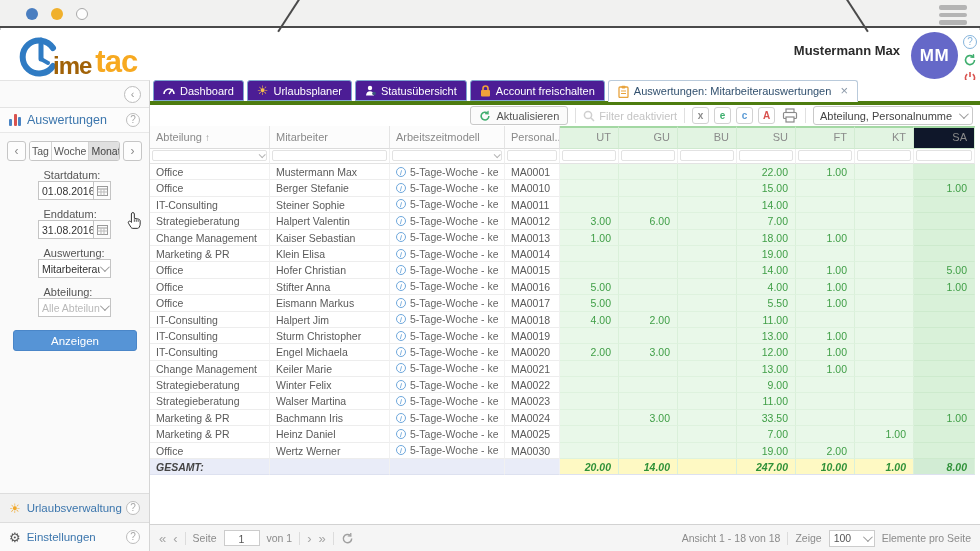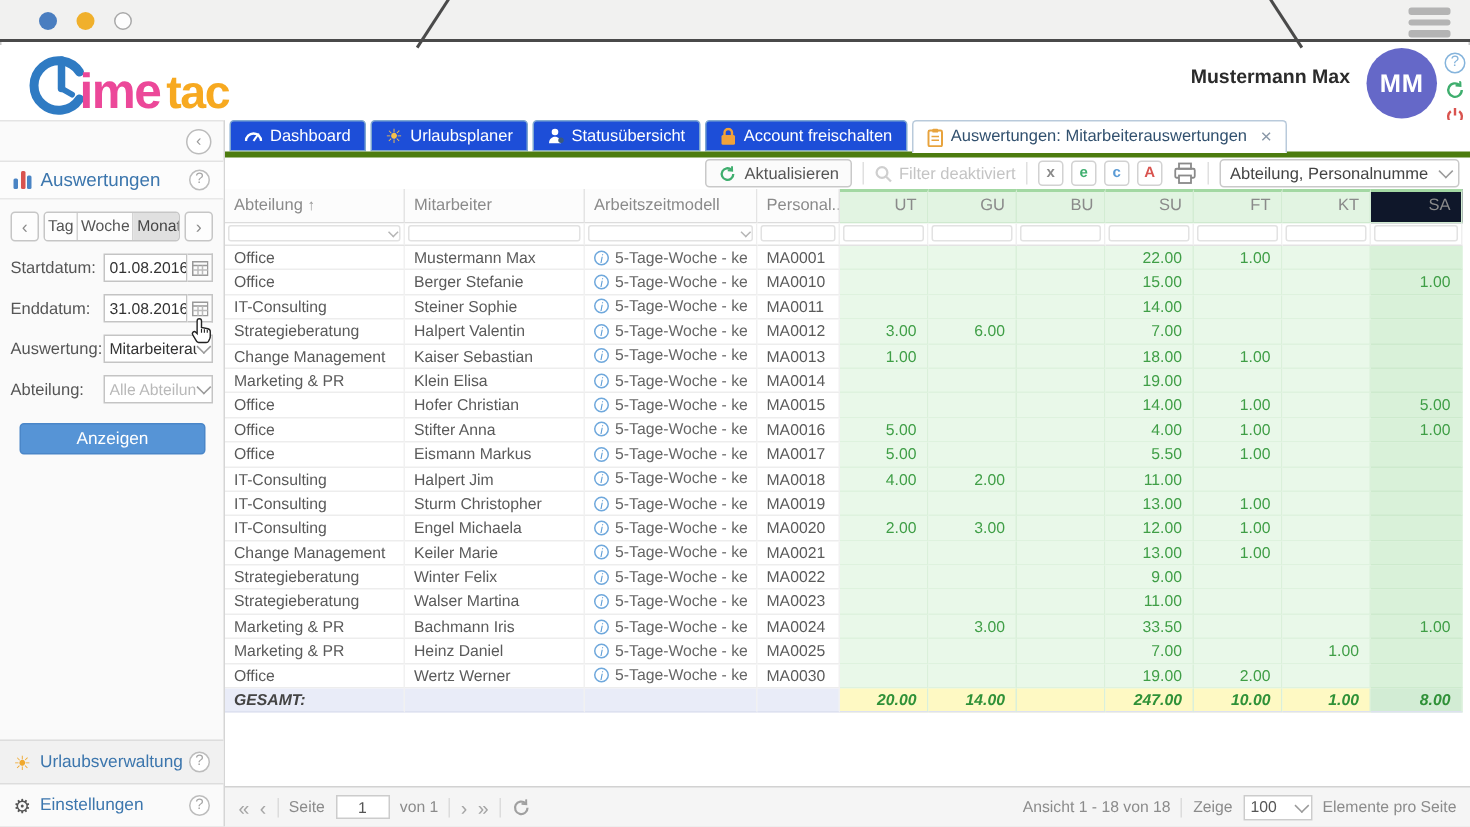--- a/index.html
+++ b/index.html
@@ -21,21 +21,21 @@
   .dot.white { background:#fdfdfd; border:1.5px solid #a9a9a9; }
   .diag { position:absolute; width:2px; height:40px; background:#4a4a4a; top:-5px; }
   .diag.left { left:288px; transform:rotate(33deg); }
   .diag.right { left:856px; transform:rotate(-33deg); }
   .hamburger { position:absolute; right:13px; top:5px; display:flex; flex-direction:column; gap:3px; cursor:pointer;}
   .hamburger .bar { width:28px; height:4.5px; border-radius:2px; background:#b4b4b4; }
   
   .header { position:absolute; top:30px; left:0; width:980px; height:50px; background:#fff; }
   .logo { position:absolute; left:16px; top:4px; display:flex; align-items:flex-end; }
   .logo svg { display:block; }
-  .logo .t-blue { font-size:33px; font-weight:bold; color:#ec4899; letter-spacing:-1px; margin-left:-9px;}
+  .logo .t-blue { font-size:24px; font-weight:bold; color:#a16207; letter-spacing:-1px; margin-left:-9px;}
   .logo .t-orange { font-size:31px; font-weight:bold; color:#f7a920; letter-spacing:-1px; margin-left:4px;}
   .username { position:absolute; right:80px; top:13px; font-size:13px; font-weight:bold; color:#2b2b2b; }
   .avatar { position:absolute; right:22px; top:2px; width:47px; height:47px; border-radius:50%;
     background:#6568c8; color:#fff; font-size:17px; font-weight:bold;
     display:flex; align-items:center; justify-content:center; letter-spacing:.5px; }
   .corner-icons { position:absolute; right:3px; top:5px; display:flex; flex-direction:column; gap:4px; }
   .ci { width:14px; height:14px; border-radius:50%; font-size:10px; line-height:12px; text-align:center; }
   .ci.help { border:1.5px solid #85b4dc; color:#85b4dc; }
   
   .sidebar { position:absolute; top:80px; left:0; width:150px; bottom:0;
@@ -51,21 +51,21 @@
   .chart-ico i { width:3px; display:block; border-radius:1px; }
   .form { position:absolute; top:56px; left:0; right:0; padding:4px 7px; }
   .seg-row { display:flex; gap:3px; align-items:center; }
   .nav-btn { width:19px; height:20px; border:1px solid #c6c6c6; border-radius:3px; background:#fdfdfd;
     color:#8b8b8b; font-size:12px; line-height:18px; text-align:center; cursor:pointer;}
   .seg { display:flex; flex:1; border:1px solid #c6c6c6; border-radius:3px; overflow:hidden; height:20px;}
   .seg button { flex:1; border:none; background:#fdfdfd; font-family:inherit; font-size:10.5px; color:#555;
     border-right:1px solid #d4d4d4; cursor:pointer; padding:0 2px;}
   .seg button:last-child { border-right:none; }
   .seg button.active { background:#e0e0e0; color:#444; }
-  .frow { display:flex; align-items:center; margin-top:8px; }
+  .frow { display:flex; align-items:center; margin-top:8px;flex-direction:column; }
   .frow label { width:62px; font-size:11px; color:#555; }
   .datebox { display:flex; }
   .dateval { width:56px; height:19px; border:1px solid #c4c4c4; background:#fff; font-size:10.5px;
     color:#333; padding:3px 3px; white-space:nowrap; overflow:hidden; }
   .calbtn { width:17px; height:19px; border:1px solid #c4c4c4; border-left:none; background:#fcfcfc;
     display:flex; align-items:center; justify-content:center; cursor:pointer;}
   .selbox { width:73px; height:19px; border:1px solid #c4c4c4; background:#fff; display:flex;
     align-items:center; justify-content:space-between; padding:0 3px; font-size:10.5px; color:#333; cursor:pointer;}
   .selbox .val { white-space:nowrap; overflow:hidden; max-width:60px; }
   .selbox.muted .val { color:#b9b9b9; }
@@ -75,21 +75,21 @@
     border:1px solid #4a86c8; border-radius:3px; font-family:inherit; font-size:11.5px; cursor:pointer; }
   .side-bottom { position:absolute; bottom:0; left:0; right:0; }
   .side-item { height:29px; border-top:1px solid #ddd; display:flex; align-items:center; padding:0 9px; cursor:pointer;}
   .side-item.alt { background:#f1f1f1; }
   .side-item .lbl { color:#3c76ad; font-size:11.5px; margin-left:6px; flex:1; }
   .sun { color:#f0a82c; font-size:13px; line-height:13px;}
   .gear { color:#555; font-size:13px; line-height:13px;}
   
   .main { position:absolute; left:150px; top:80px; right:0; bottom:0; background:#fff; }
   .tabbar { position:absolute; top:0; left:0; right:0; height:22px; display:flex; gap:3px; padding-left:3px; }
-  .tab { height:21px; border-radius:3px 3px 0 0; background:#1d4ed8; border:1px solid #7fa7d0;
+  .tab { height:21px; border-radius:3px 3px 0 0; background:#4c1d95; border:1px solid #7fa7d0;
     color:#fff; font-size:11px; display:flex; align-items:center; gap:5px; padding:0 9px; cursor:pointer; white-space:nowrap;}
   .tab.active { background:#fff; border-color:#b9cadb; border-bottom-color:#fff; color:#31506e; height:22px; z-index:3;}
   .tab .close { color:#8a98a8; font-size:13px; margin-left:4px; line-height:10px; cursor:pointer;}
   .toolbar { position:absolute; top:21px; left:0; right:0; height:25px; border-top:4px solid #4d7c0f;
     background:#fff; display:flex; align-items:center; justify-content:flex-end; gap:7px; padding:0 7px; }
   .tbtn { height:19px; border:1px solid #c9c9c9; border-radius:3px; background:#fbfbfb; display:flex;
     align-items:center; gap:5px; padding:0 8px; font-size:11px; color:#555; cursor:pointer;}
   .tsep { width:1px; height:15px; background:#e0e0e0; }
   .filter-off { display:flex; align-items:center; gap:4px; font-size:11px; color:#c4c4c4; }
   .ficons { display:flex; gap:5px; }

